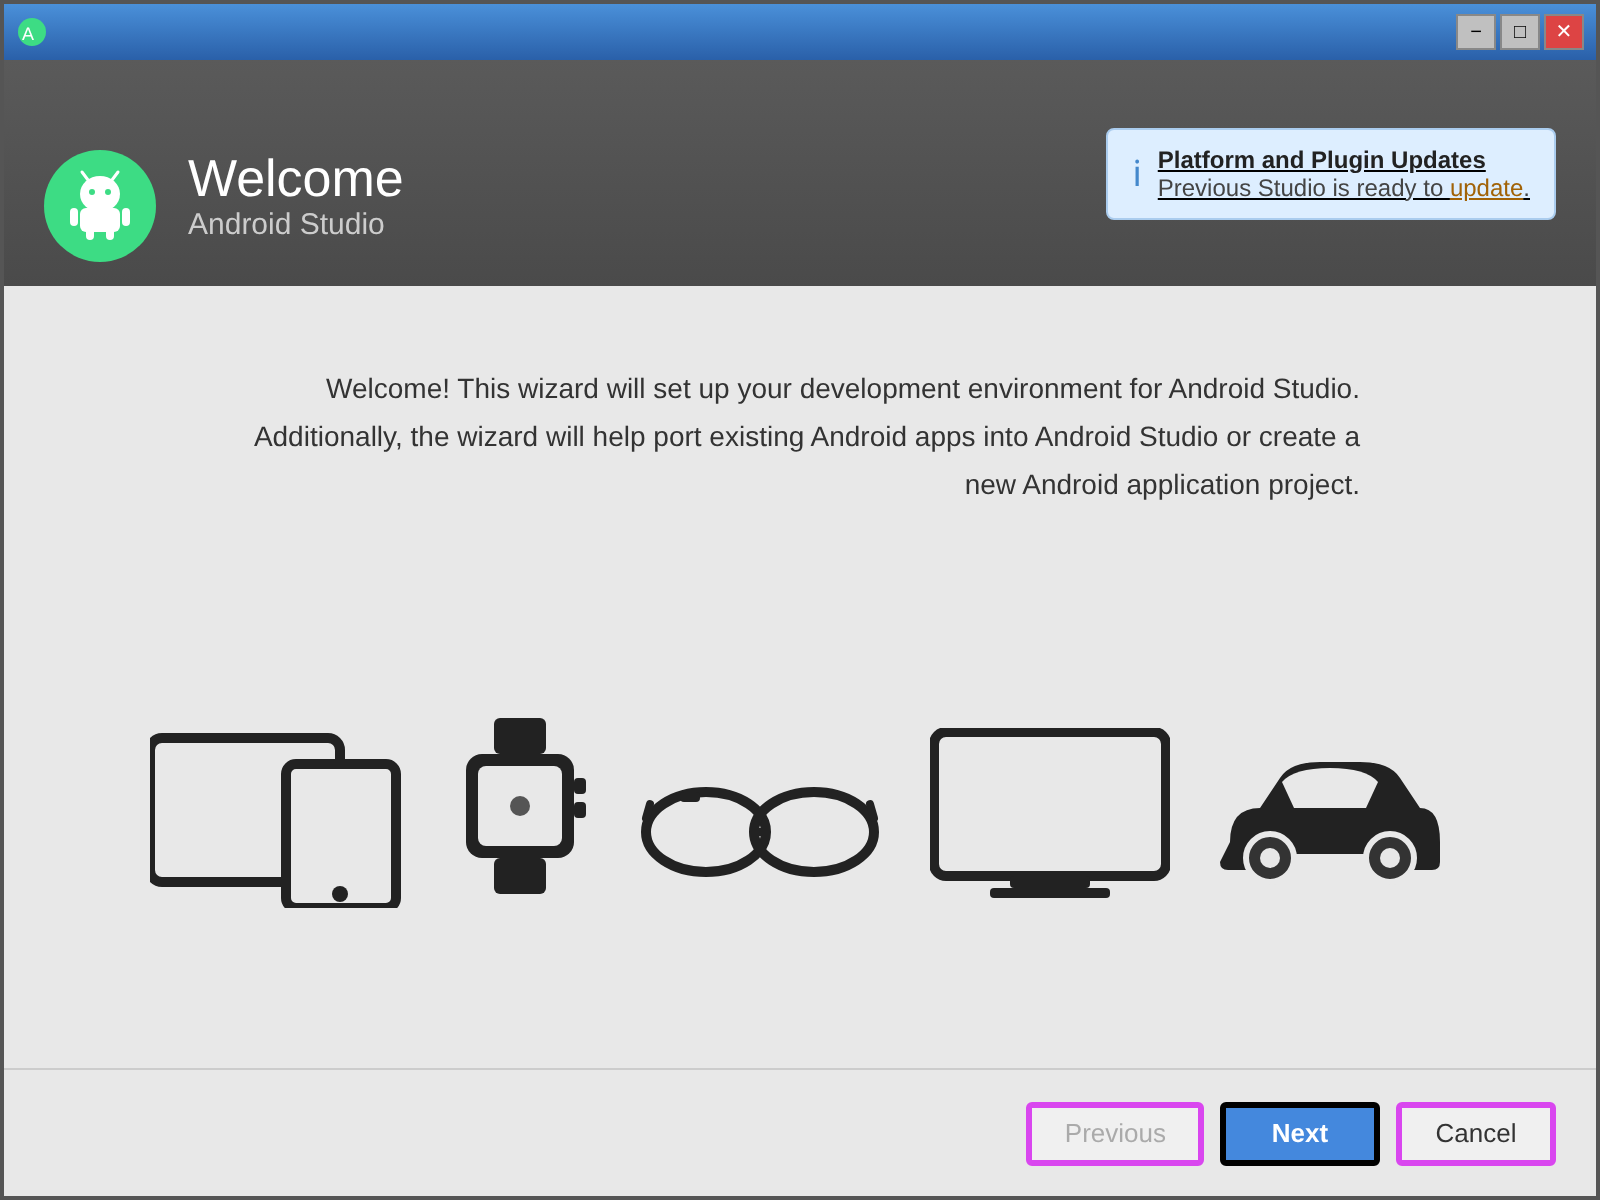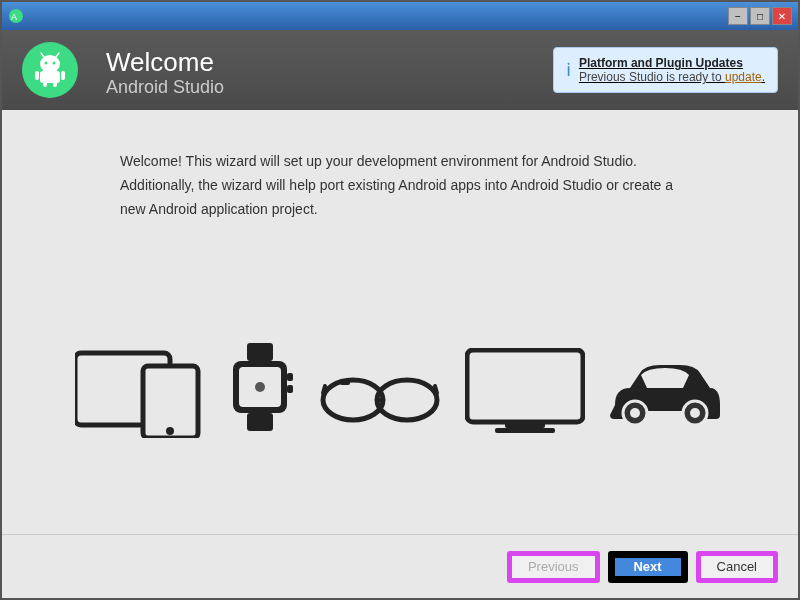--- a/index.html
+++ b/index.html
@@ -73,22 +73,23 @@
     .header {
       background: linear-gradient(to bottom, #5a5a5a, #4a4a4a);
       padding: 12px 20px;
       display: flex;
       align-items: center;
       justify-content: space-between;
     }
 
     .header-left {
       display: flex;
-      align-items: flex-end;
-      gap: 28px;
+      align-items: flex-start;
+      gap: 16px;
+      margin-top: 33px;
     }
 
     .android-logo {
       width: 56px;
       height: 56px;
       background: #3ddc84;
       border-radius: 50%;
       display: flex;
       align-items: center;
       justify-content: center;
@@ -106,21 +107,21 @@
 
     .header-title {
       color: white;
       font-size: 26px;
       font-weight: normal;
       line-height: 1.1;
     }
 
     .header-subtitle {
       color: #ccc;
-      font-size: 18px;
+      font-size: 15px;
     }
 
     
     .notification-box {
       background: #ddeeff;
       border: 1px solid #aaccee;
       border-radius: 4px;
       padding: 8px 12px;
       display: flex;
       align-items: flex-start;
@@ -158,21 +159,21 @@
     .main-content {
       flex: 1;
       background: #e8e8e8;
       display: flex;
       flex-direction: column;
       align-items: center;
       padding: 40px 60px 20px;
     }
 
     .welcome-text {
-      text-align: left;
+      text-align: right;
       color: #333;
       font-size: 14px;
       line-height: 1.7;
       max-width: 560px;
     }
 
     
     .icons-row {
       display: flex;
       align-items: center;
@@ -204,29 +205,29 @@
       border-top: 1px solid #ccc;
     }
 
     .btn {
       height: 32px;
       min-width: 80px;
       padding: 0 16px;
       border-radius: 3px;
       font-size: 13px;
       cursor: pointer;
-      border: 5px solid #d946ef;
+      border: 3px solid #d946ef;
       background: #f0f0f0;
       color: #333;
     }
 
     .btn-primary {
       background: #4488dd;
       color: white;
-      border: 7px solid #000000;
+      border: 3px solid #000000;
       font-weight: bold;
     }
 
     .btn:disabled {
       color: #aaa;
       cursor: default;
     }
   </style>
 </head>
 <body>

